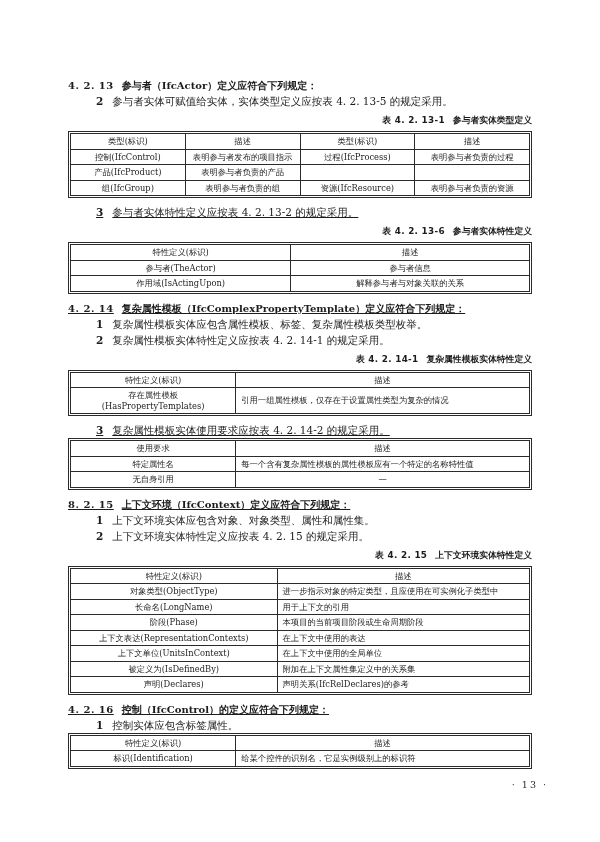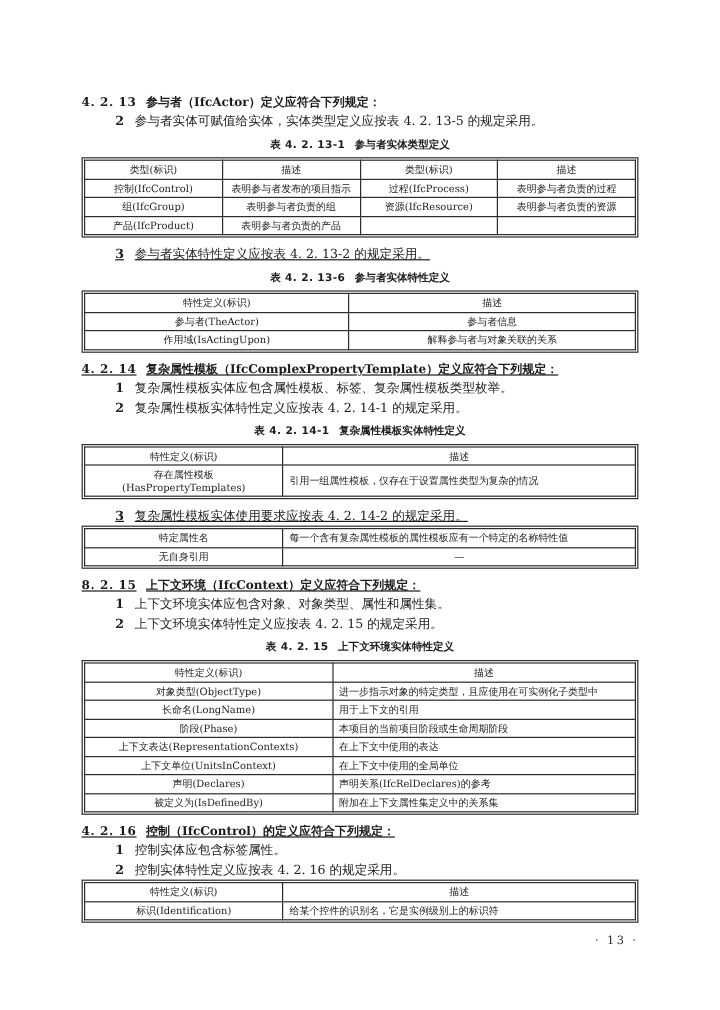--- a/index.html
+++ b/index.html
@@ -24,21 +24,21 @@
   }
   .clause .cnum { font-weight:bold; margin-right:8px; letter-spacing:0.5px; }
   .clause .ctitle { font-weight:bold; }
   .item {
     font-size:10.5px; line-height:15px;
     padding-left:28px;
     margin-top:1px;
   }
   .item .inum { font-weight:bold; margin-right:9px; }
   .tcap {
-    text-align:center;
+    text-align:right;
     font-family:"DejaVu Sans", sans-serif;
     font-weight:bold;
     font-size:8.8px;
     margin:6px 0 4px 0;
   }
   .tcap .capnum { margin-right:8px; letter-spacing:0.3px; }
   .tblwrap {
     border:1px solid #2b2b2b;
     padding:1px;
     margin-bottom:4px;
@@ -57,21 +57,21 @@
     text-align:center;
     vertical-align:middle;
     white-space:pre-line;
     height:13px;
     overflow:hidden;
   }
   .tblwrap td.left { text-align:left; }
   .sec-gap { margin-top:7px;text-decoration:underline; }
   .pageno {
     position:absolute;
-    right:68px; top:779px;
+    right:52px; top:779px;
     font-size:9.5px;
     letter-spacing:2px;
     color:#2a2a2a;
   }
 </style>
 </head>
 <body>
 
 <div class="page">
   <div class="content">
@@ -101,31 +101,31 @@
           <td>类型(标识)</td>
           <td>描述</td>
         </tr>
         <tr>
           <td>控制(IfcControl)</td>
           <td>表明参与者发布的项目指示</td>
           <td>过程(IfcProcess)</td>
           <td>表明参与者负责的过程</td>
         </tr>
         <tr>
+          <td>产品(IfcProduct)</td>
+          <td>表明参与者负责的产品</td>
+          <td></td>
+          <td></td>
+        </tr>
+        <tr>
           <td>组(IfcGroup)</td>
           <td>表明参与者负责的组</td>
           <td>资源(IfcResource)</td>
           <td>表明参与者负责的资源</td>
         </tr>
-        <tr>
-          <td>产品(IfcProduct)</td>
-          <td>表明参与者负责的产品</td>
-          <td></td>
-          <td></td>
-        </tr>
       </tbody>
         </table>
     </div>
 
     <div class="item sec-gap">
       <span class="inum">3</span><span>参与者实体特性定义应按表 4. 2. 13-2 的规定采用。</span>
     </div>
 
     <div class="tcap">
       <span class="capnum">表 4. 2. 13-6</span><span>参与者实体特性定义</span>
@@ -190,20 +190,24 @@
       <span class="inum">3</span><span>复杂属性模板实体使用要求应按表 4. 2. 14-2 的规定采用。</span>
     </div>
 
     <div class="tblwrap">
       <table>
         <colgroup>
             <col style="width:36%">
             <col style="width:64%">
           </colgroup>
         <tbody>
+            <tr>
+          <td>使用要求</td>
+          <td>描述</td>
+        </tr>
         <tr>
           <td>特定属性名</td>
           <td class="left">每一个含有复杂属性模板的属性模板应有一个特定的名称特性值</td>
         </tr>
         <tr>
           <td>无自身引用</td>
           <td>—</td>
         </tr>
       </tbody>
         </table>
@@ -247,40 +251,37 @@
         </tr>
         <tr>
           <td>上下文表达(RepresentationContexts)</td>
           <td class="left">在上下文中使用的表达</td>
         </tr>
         <tr>
           <td>上下文单位(UnitsInContext)</td>
           <td class="left">在上下文中使用的全局单位</td>
         </tr>
         <tr>
+          <td>被定义为(IsDefinedBy)</td>
+          <td class="left">附加在上下文属性集定义中的关系集</td>
+        </tr>
+        <tr>
           <td>声明(Declares)</td>
           <td class="left">声明关系(IfcRelDeclares)的参考</td>
         </tr>
-        <tr>
-          <td>被定义为(IsDefinedBy)</td>
-          <td class="left">附加在上下文属性集定义中的关系集</td>
-        </tr>
       </tbody>
         </table>
     </div>
 
     <div class="clause sec-gap">
       <span class="cnum">4. 2. 16</span><span class="ctitle">控制（IfcControl）的定义应符合下列规定：</span>
     </div>
     <div class="item">
       <span class="inum">1</span><span>控制实体应包含标签属性。</span>
     </div>
-    <div class="item">
-      <span class="inum">2</span><span>控制实体特性定义应按表 4. 2. 16 的规定采用。</span>
-    </div>
 
     <div class="tblwrap">
       <table>
         <colgroup>
             <col style="width:36%">
             <col style="width:64%">
           </colgroup>
         <tbody>
             <tr>
           <td>特性定义(标识)</td>

